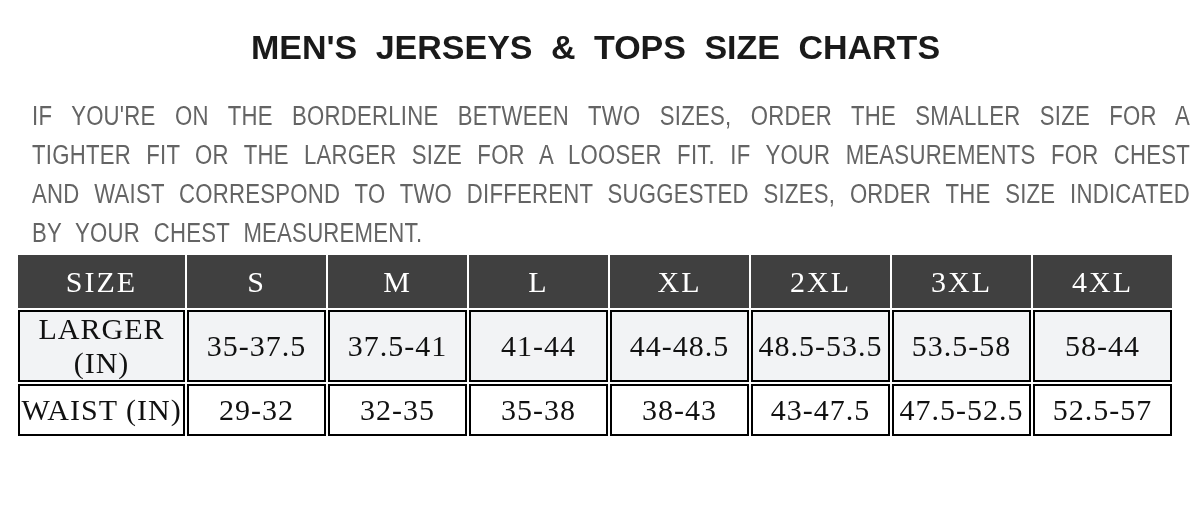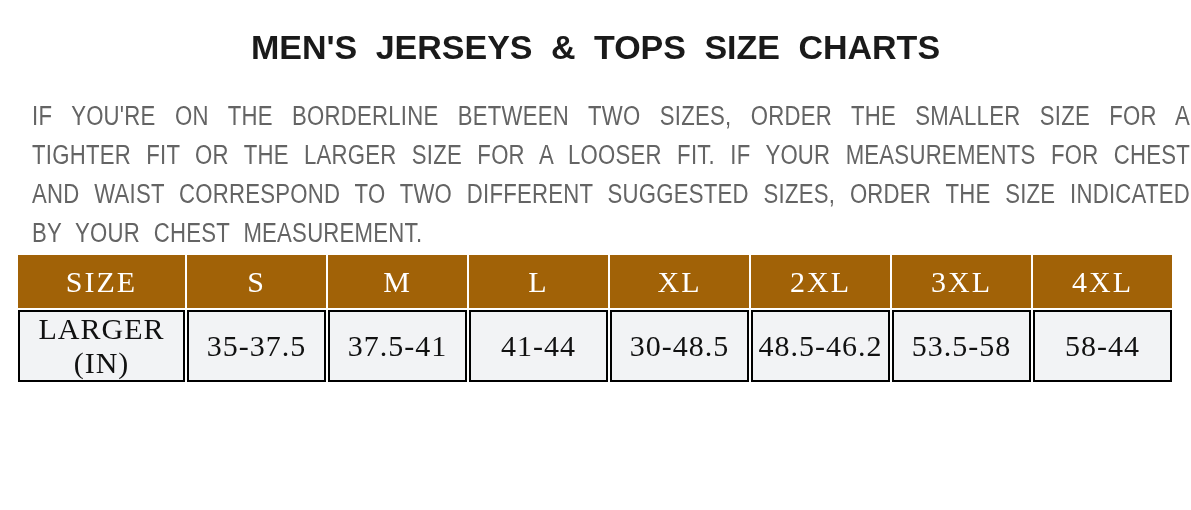--- a/index.html
+++ b/index.html
@@ -49,21 +49,21 @@
     margin-left: 16px;
     width: 1158px;
     border-collapse: separate;
     border-spacing: 2px;
     table-layout: fixed;
     font-family: "Liberation Serif", "DejaVu Serif", serif;
     font-size: 30px;
   }
   .size-table col.label-col { width: 167px; }
   .size-table th {
-    background: #a16207;
+    background: #404040;
     color: #ffffff;
     font-weight: 400;
     height: 53px;
     text-align: center;
     vertical-align: middle;
     letter-spacing: 2px;
   }
   .size-table td {
     border: 2px solid #000000;
     height: 52px;
@@ -113,21 +113,31 @@
         <th>3XL</th>
         <th>4XL</th>
       </tr>
     </thead>
     <tbody>
       <tr>
         <td>LARGER (IN)</td>
         <td>35-37.5</td>
         <td>37.5-41</td>
         <td>41-44</td>
-        <td>30-48.5</td>
-        <td>48.5-46.2</td>
+        <td>44-48.5</td>
+        <td>48.5-53.5</td>
         <td>53.5-58</td>
         <td>58-44</td>
+      </tr>
+      <tr>
+        <td>WAIST (IN)</td>
+        <td>29-32</td>
+        <td>32-35</td>
+        <td>35-38</td>
+        <td>38-43</td>
+        <td>43-47.5</td>
+        <td>47.5-52.5</td>
+        <td>52.5-57</td>
       </tr>
     </tbody>
   </table>
 
 </div>
 
 </body></html>

